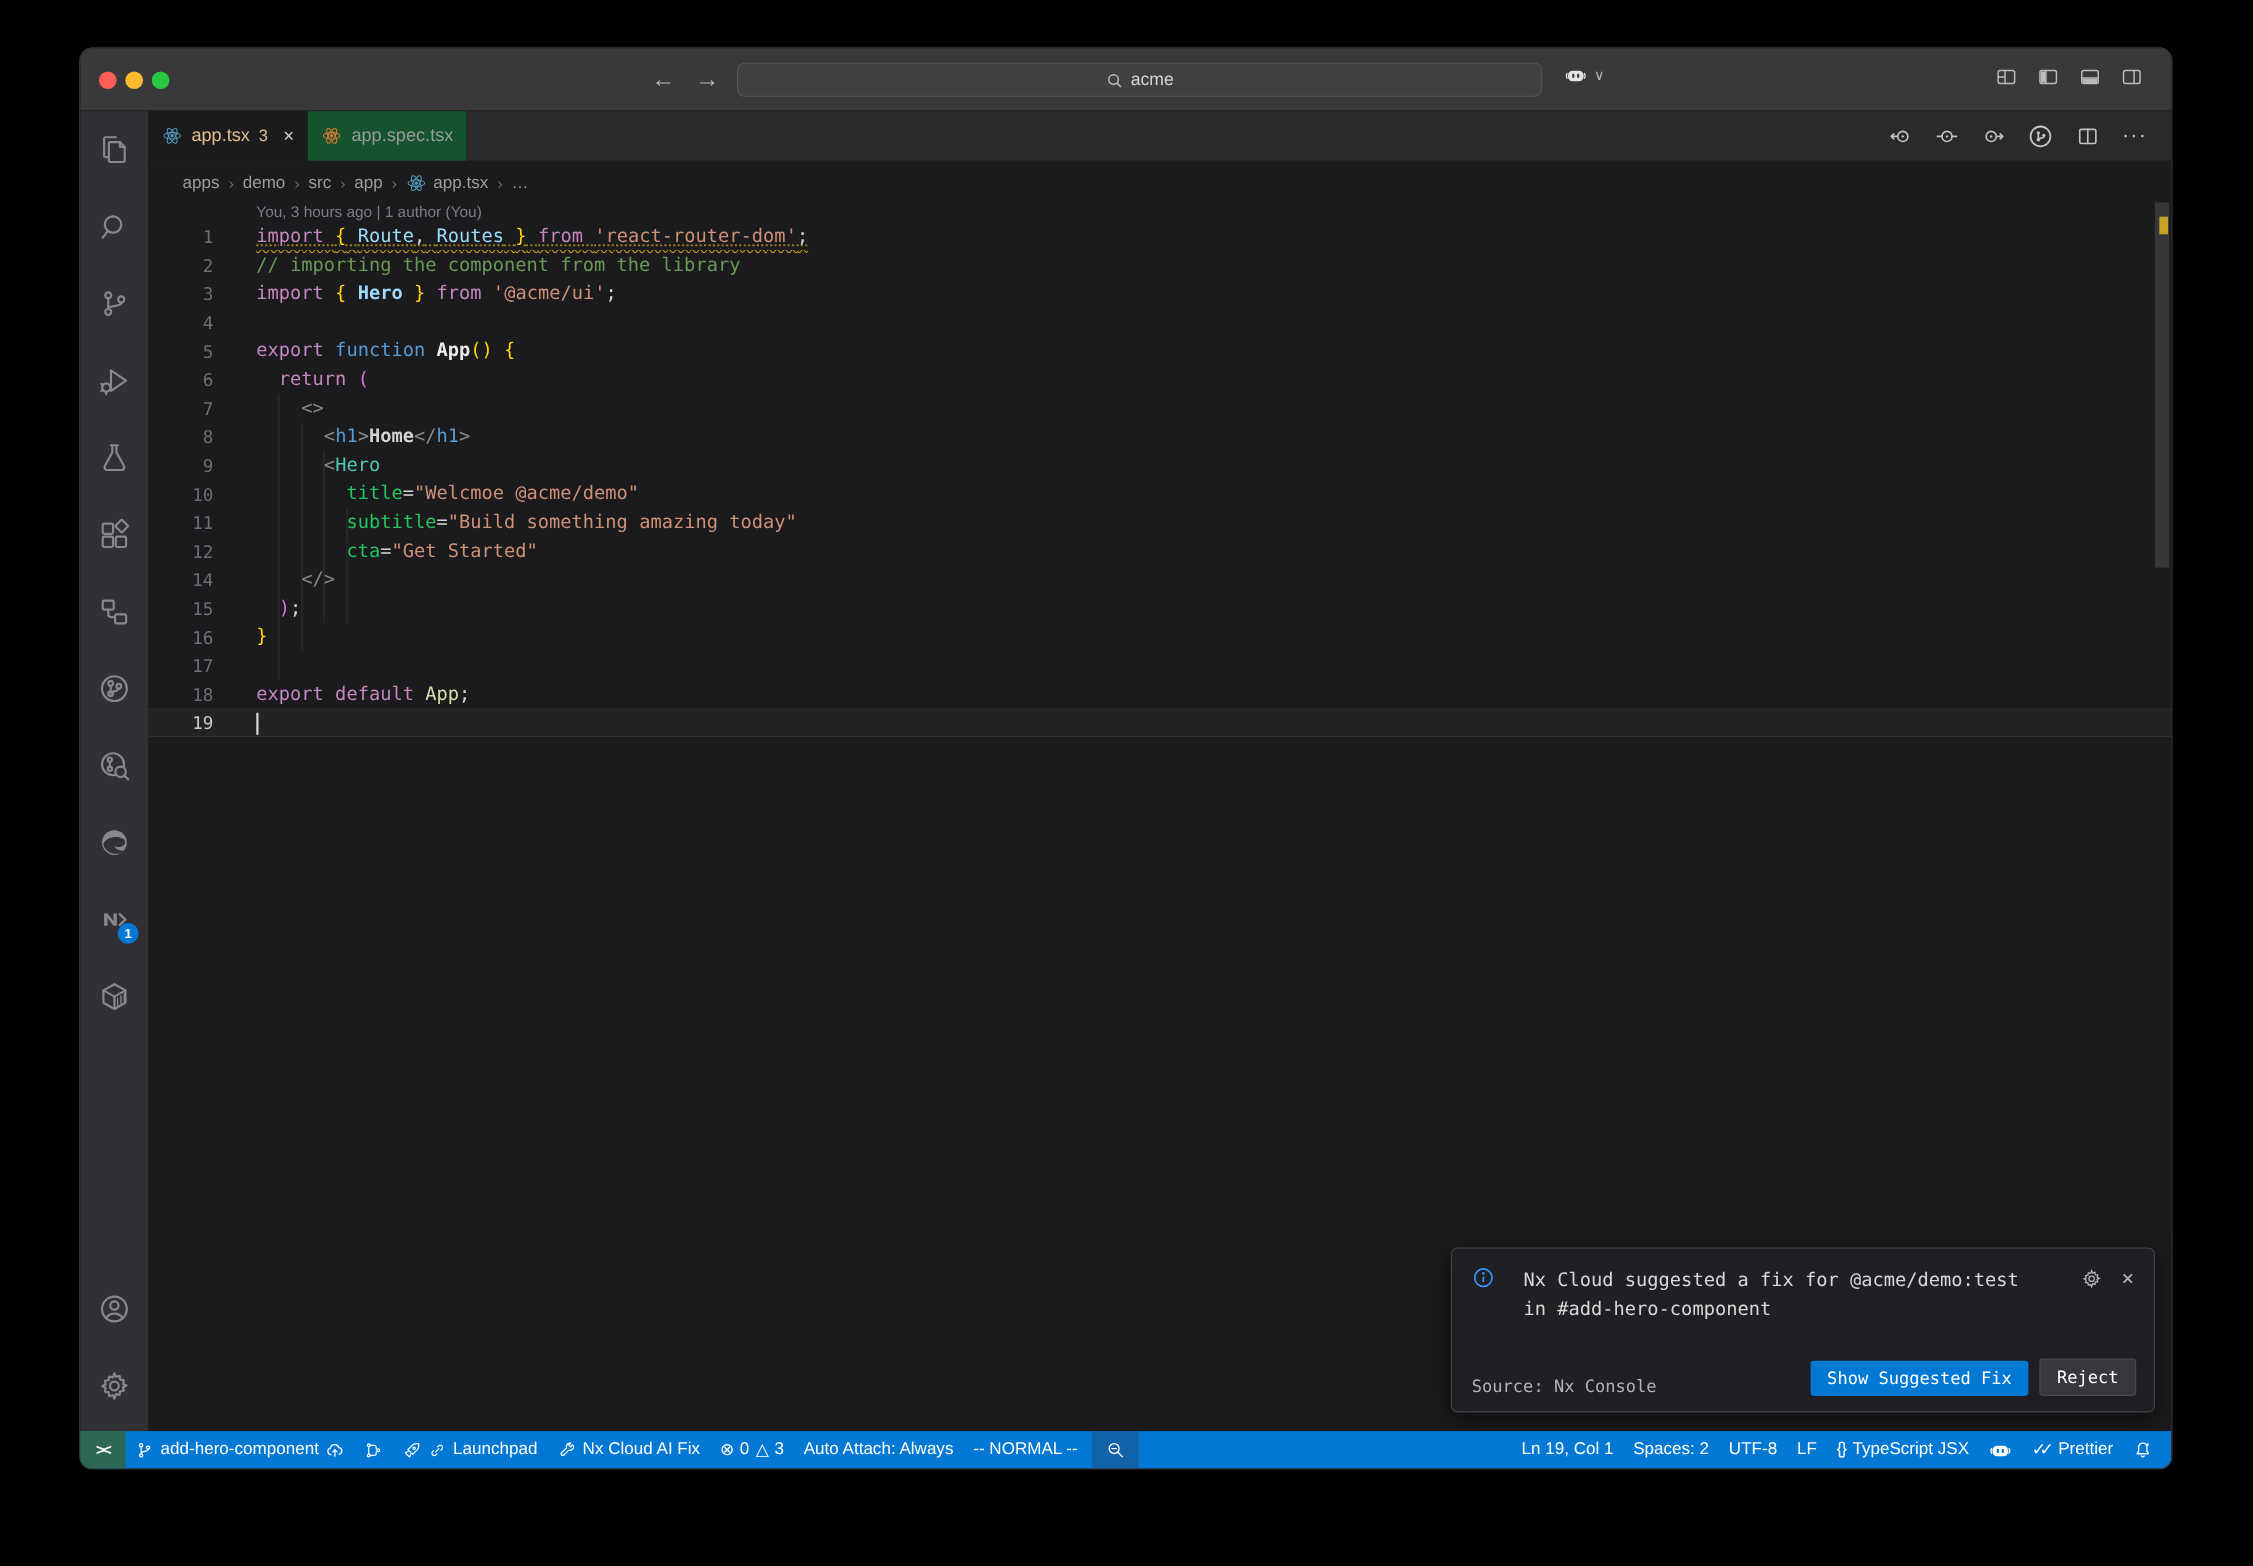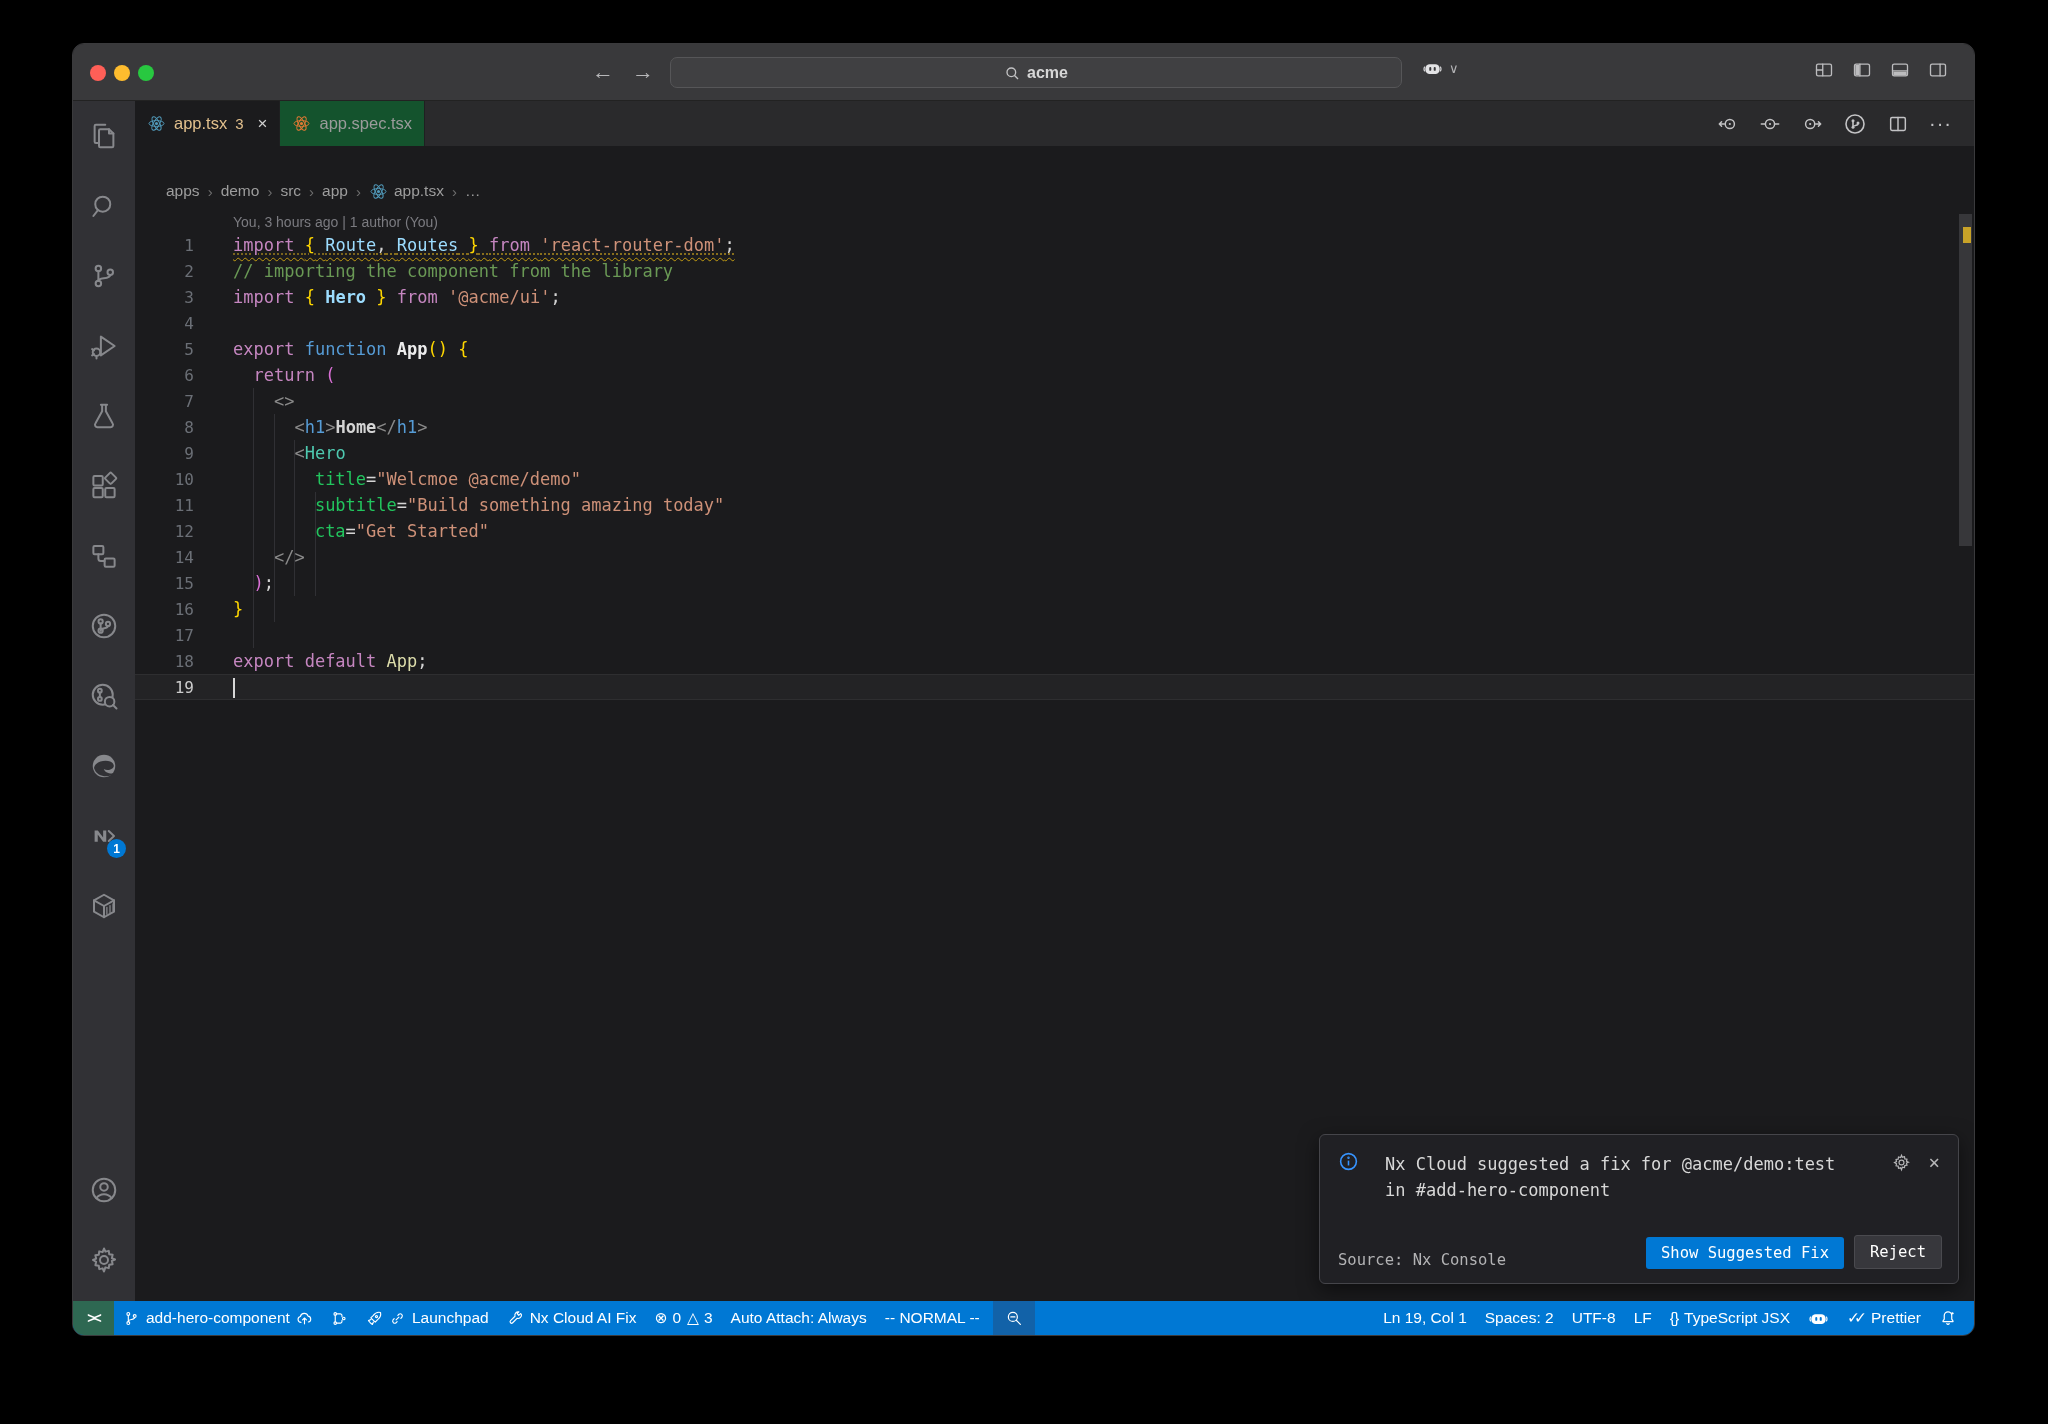--- a/index.html
+++ b/index.html
@@ -16,21 +16,21 @@
   #titlebar{height:57px;background:#39393b;flex:0 0 auto;position:relative;border-bottom:1px solid #222;}
   .tl{position:absolute;top:21px;width:16px;height:16px;border-radius:50%;}
   #tl-close{left:17px;background:#ff5f57;}
   #tl-min{left:41px;background:#febc2e;}
   #tl-max{left:65px;background:#28c840;}
   .navarrow{position:absolute;top:14px;font-size:22px;color:#b8b8ba;width:28px;text-align:center;line-height:28px;}
   #nav-back{left:516px;}
   #nav-fwd{left:556px;}
   #cmdcenter{position:absolute;left:597px;top:13px;width:732px;height:31px;background:#404042;
     border:1px solid #565658;border-radius:7px;display:flex;align-items:center;justify-content:center;
-    color:#d6d6d6;font-size:16px;gap:7px;font-weight:bold;}
+    color:#d6d6d6;font-size:16px;gap:7px;}
   #cmdcenter .mag{color:#c3c3c5;}
   #tb-copilot{position:absolute;left:1349px;top:14px;display:flex;align-items:center;gap:6px;color:#e3e3e5;}
   #tb-copilot .chev{color:#b4b4b6;font-size:13px;}
   #tb-right{position:absolute;right:26px;top:16px;display:flex;gap:18px;color:#bcbcbe;}
 
   
   #mainrow{flex:1 1 auto;display:flex;min-height:0;}
   #activitybar{width:62px;background:#313135;display:flex;flex-direction:column;align-items:center;flex:0 0 auto;}
   .ab-item{width:62px;height:70px;display:flex;align-items:center;justify-content:center;color:#87888c;position:relative;}
   .ab-badge{position:absolute;right:9px;bottom:13px;background:#0078d4;color:#fff;font-size:12px;
@@ -43,22 +43,22 @@
   #tabrow{height:45px;background:#2a2a2c;display:flex;flex:0 0 auto;align-items:stretch;}
   .tab{display:flex;align-items:center;padding:0 12px;gap:8px;font-size:16.5px;border-right:1px solid #1f1f21;}
   .tab.active{background:#1b1b1d;}
   .tab.inactive{background:#14532d;color:#9b9b9b;}
   .tab .label-mod{color:#e2c08d;}
   .tab .badge{color:#e2c08d;font-size:15px;}
   .tab .close{color:#d2d2d2;font-size:17px;margin-left:6px;}
   #tab-actions{margin-left:auto;display:flex;align-items:center;gap:20px;padding-right:22px;color:#c3c3c5;}
 
   
-  #breadcrumb{height:30px;display:flex;align-items:center;padding-left:31px;gap:8px;
-    color:#9d9d9d;font-size:15.5px;flex:0 0 auto;margin-top:30px;}
+  #breadcrumb{height:30px;display:flex;align-items:flex-end;padding-left:31px;gap:8px;
+    color:#9d9d9d;font-size:15.5px;flex:0 0 auto;}
   #breadcrumb .sep{color:#6e6e6e;font-size:15px;}
   #breadcrumb .crumb-file{display:flex;align-items:center;gap:6px;}
 
   
   #codearea{flex:1;position:relative;overflow:hidden;font-family:"DejaVu Sans Mono","Liberation Mono",monospace;}
   .line{height:26px;display:flex;align-items:center;position:relative;}
   .ln{width:59px;text-align:right;color:#6b6f76;font-size:16px;flex:0 0 auto;}
   .line.active .ln{color:#cccccc;}
   .codetext{margin-left:39px;white-space:pre;font-size:17px;letter-spacing:0;}
   .blame-row{height:26px;display:flex;align-items:flex-end;}

